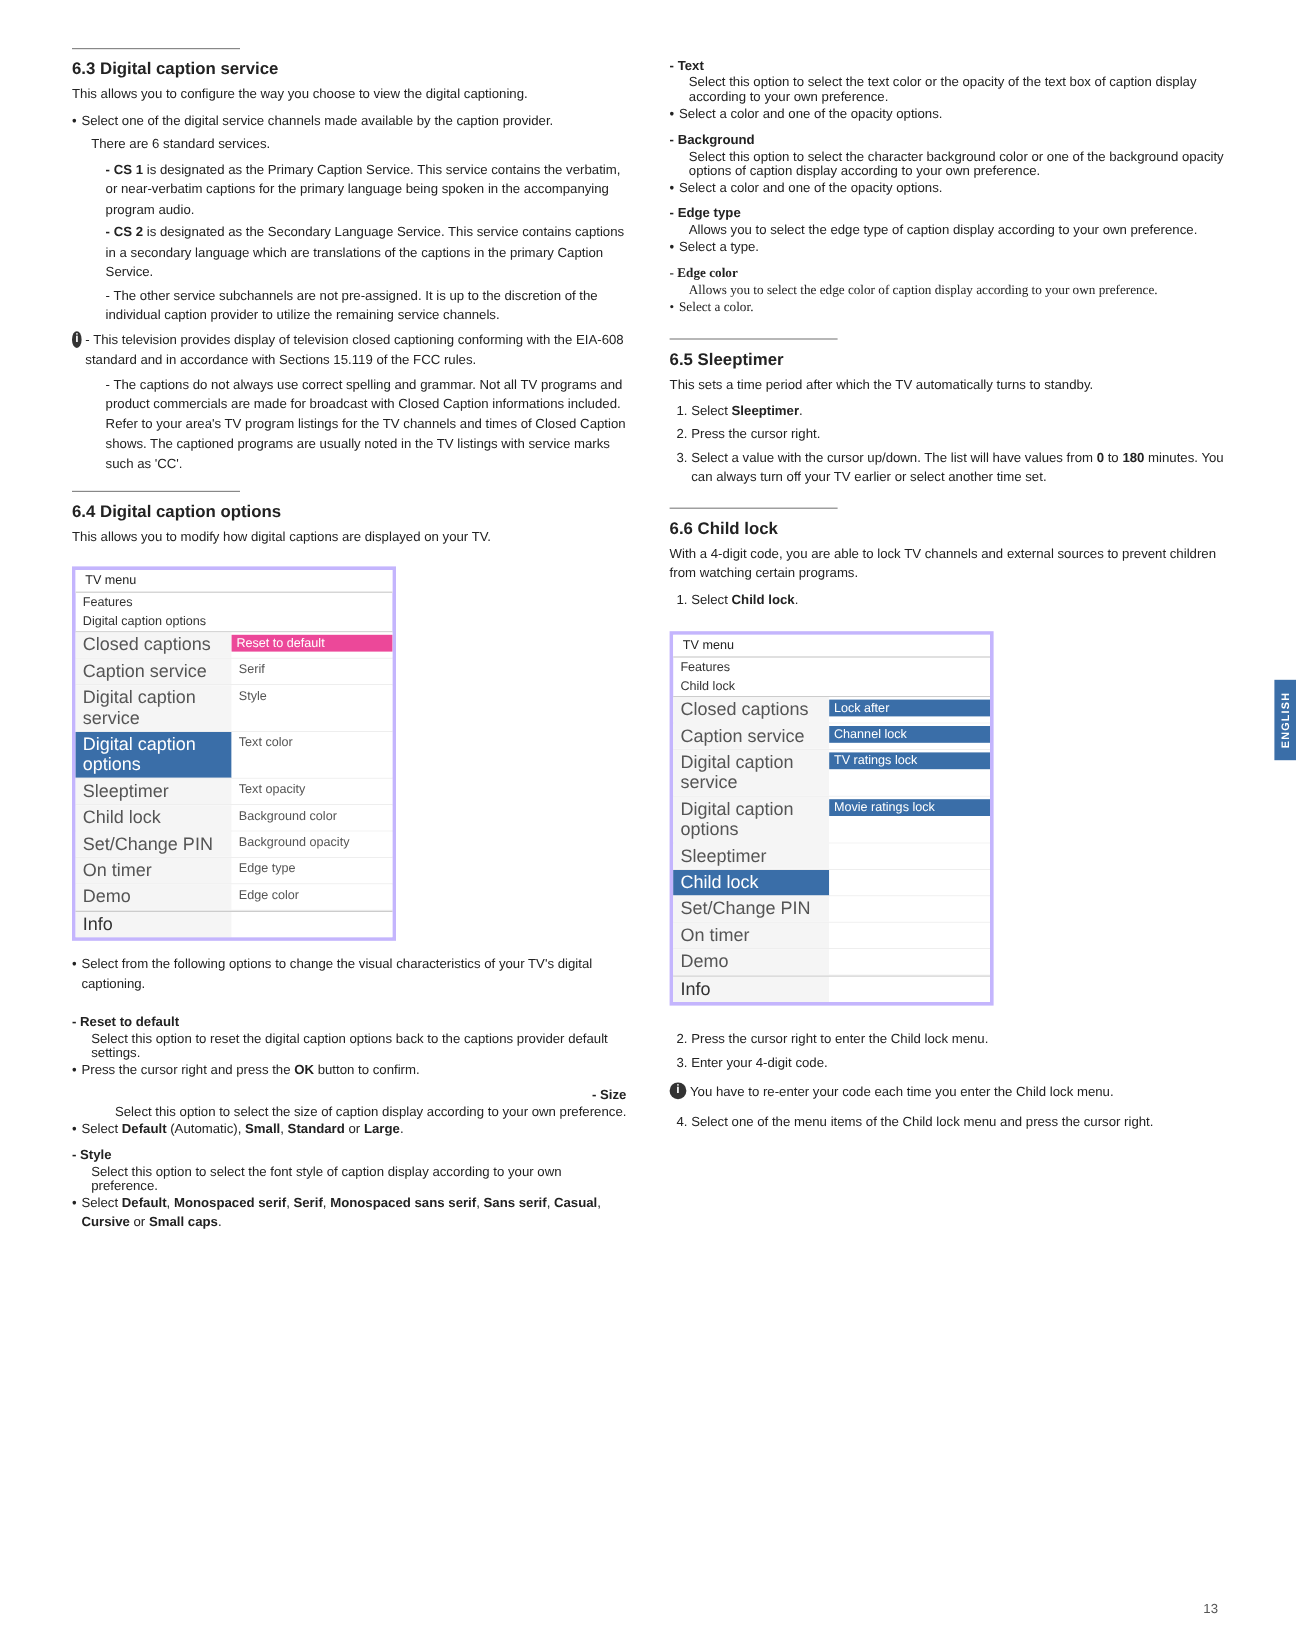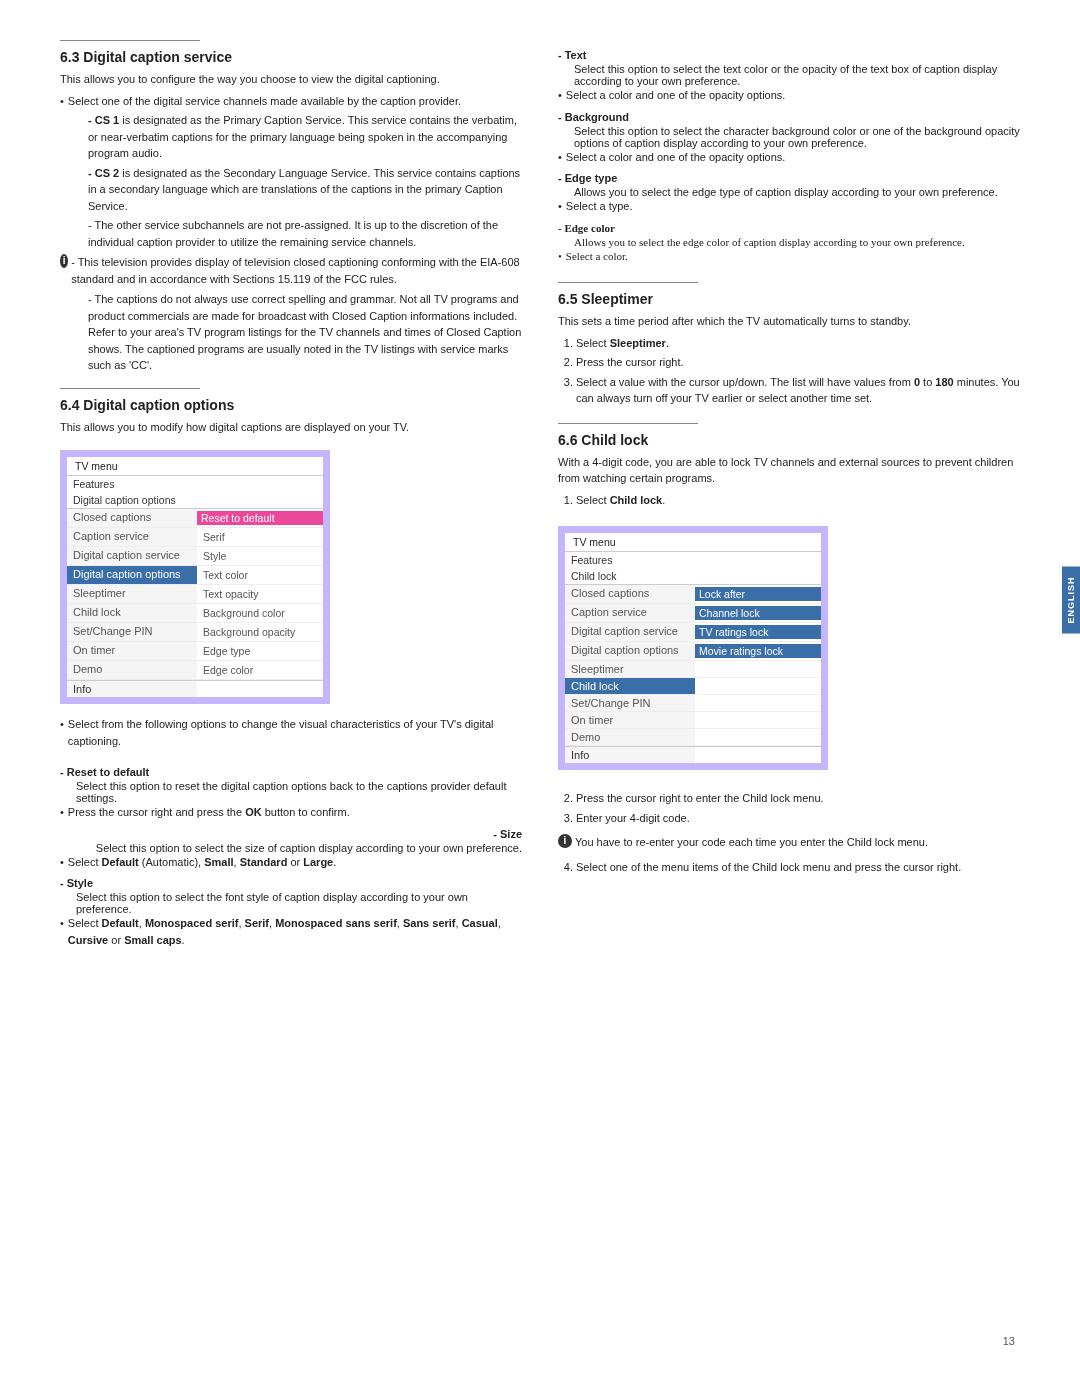--- a/index.html
+++ b/index.html
@@ -60,21 +60,21 @@
       font-weight: bold;
       font-size: 10px;
       text-align: center;
       line-height: 14px;
       margin-right: 3px;
       vertical-align: middle;
     }
 
     
     .menu-table-wrap {
-      border: 7px solid #c4b5fd;
+      border: 3px solid #c4b5fd;
       margin: 10px 0 12px 0;
       display: inline-block;
       min-width: 270px;
       max-width: 310px;
       font-size: 10.5px;
     }
     .menu-table-title {
       padding: 3px 8px;
       font-weight: normal;
       border-bottom: 1px solid #ccc;
@@ -84,21 +84,21 @@
     .menu-table-row {
       display: flex;
       border-bottom: 1px solid #eee;
     }
     .menu-table-row:last-child { border-bottom: none; }
     .menu-left {
       width: 130px;
       padding: 2px 6px;
       color: #555;
       background: #f5f5f5;
-      font-size: 11px;
+      font-size: 15px;
     }
     .menu-left.active-row {
       background: #3a6ea8;
       color: #fff;
     }
     .menu-right {
       flex: 1;
       padding: 2px 6px;
       background: #fff;
       color: #555;
@@ -189,20 +189,21 @@
     <div class="col-left">
 
       <div>
         <div class="section-top-line"></div>
         <h2>6.3  Digital caption service</h2>
         <p>This allows you to configure the way you choose to view the digital captioning.</p>
         <div class="bullet-dot">
           <span>Select one of the digital service channels made available by the caption provider.</span>
         </div>
         <div class="indent">
+          <p>There are 6 standard services.</p>
           <div class="bullet-dash">
             <b>- CS 1</b> is designated as the Primary Caption Service. This service contains the verbatim, or near-verbatim captions for the primary language being spoken in the accompanying program audio.
           </div>
           <div class="bullet-dash">
             <b>- CS 2</b> is designated as the Secondary Language Service. This service contains captions in a secondary language which are translations of the captions in the primary Caption Service.
           </div>
           <div class="bullet-dash">
             - The other service subchannels are not pre-assigned. It is up to the discretion of the individual caption provider to utilize the remaining service channels.
           </div>
         </div>

